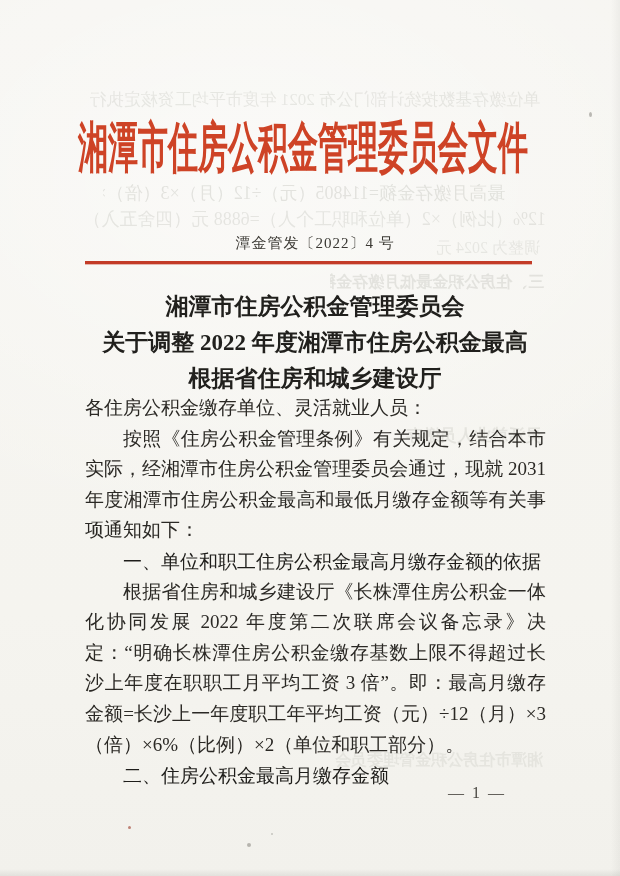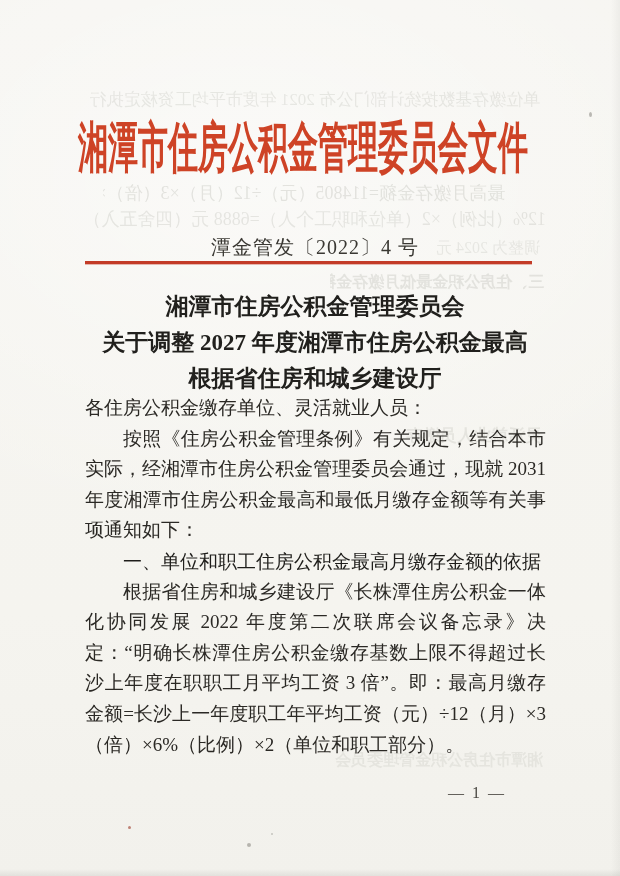--- a/index.html
+++ b/index.html
@@ -53,21 +53,21 @@
     letter-spacing: 0px;
     transform: scaleY(1.82);
     transform-origin: center;
     white-space: nowrap;
     font-family: "Liberation Serif", "DejaVu Serif", serif;
   }
   .doc-number {
     position: absolute;
     top: 234px; left: 85px; width: 460px;
     text-align: center;
-    font-size: 20px;
+    font-size: 15px;
     letter-spacing: 1px;
     color: #3a3833;
     font-family: Liberation Serif, serif;
   }
   .red-rule {
     position: absolute;
     top: 261px; left: 85px; width: 447px; height: 3px;
   }
 
   
@@ -127,29 +127,30 @@
   <div class="red-header">
     <div class="txt" style="color:#ce4326;">湘潭市住房公积金管理委员会文件</div>
   </div>
 
   <div class="doc-number">潭金管发〔2022〕4 号</div>
 
   <div class="red-rule" style="background:#c33b27; box-shadow: 0 1px 0 rgba(195,59,39,0.35);"></div>
 
   <div class="title-block">
     <div>湘潭市住房公积金管理委员会</div>
-    <div>关于调整 2027 年度湘潭市住房公积金最高</div>
+    <div>关于调整 2022 年度湘潭市住房公积金最高</div>
     <div>根据省住房和城乡建设厅</div>
   </div>
 
   <div class="body-block">
     <p class="salutation">各住房公积金缴存单位、灵活就业人员：</p>
     <p class="para">按照《住房公积金管理条例》有关规定，结合本市实际，经湘潭市住房公积金管理委员会通过，现就 2031 年度湘潭市住房公积金最高和最低月缴存金额等有关事项通知如下：</p>
     <p class="heading">一、单位和职工住房公积金最高月缴存金额的依据</p>
     <p class="para">根据省住房和城乡建设厅《长株潭住房公积金一体化协同发展 2022 年度第二次联席会议备忘录》决定：“明确长株潭住房公积金缴存基数上限不得超过长沙上年度在职职工月平均工资 3 倍”。即：最高月缴存金额=长沙上一年度职工年平均工资（元）÷12（月）×3（倍）×6%（比例）×2（单位和职工部分）。</p>
+    <p class="heading">二、住房公积金最高月缴存金额</p>
   </div>
 
   <div class="page-number">— 1 —</div>
 
   <div class="speck" style="top:826px; left:128px; width:3px; height:3px; background:#a85444; opacity:0.7;"></div>
   <div class="speck" style="top:843px; left:247px; width:4px; height:4px; background:#8e8c86; opacity:0.6;"></div>
   <div class="speck" style="top:833px; left:271px; width:2px; height:2px; background:#9a988f; opacity:0.5;"></div>
   <div class="speck" style="top:112px; left:589px; width:3px; height:5px; background:#6f6d66; opacity:0.45;"></div>
 
   <div class="edge-bottom"></div>

